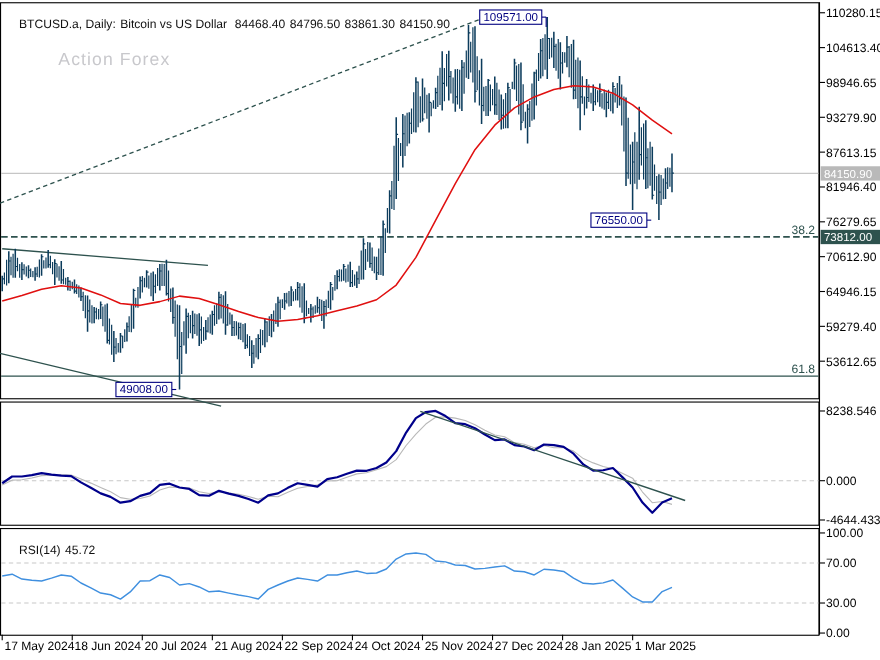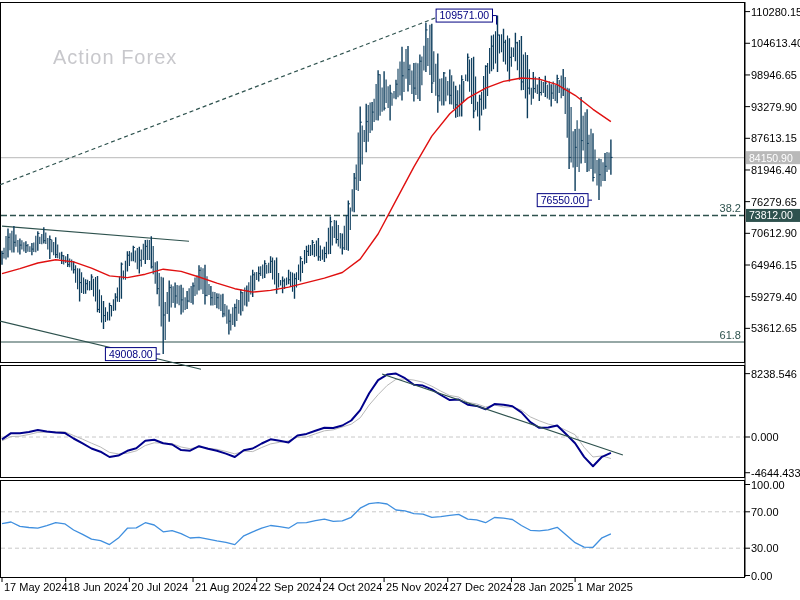--- a/index.html
+++ b/index.html
@@ -1,21 +1,21 @@
 <!DOCTYPE html>
 <html><head>
 <meta charset="utf-8">
 <style>
   html,body{margin:0;padding:0;background:#fff}
   .screen{position:relative;width:800px;height:600px;background:#fff;overflow:hidden;
           font-family:"Liberation Sans",sans-serif}
   svg{position:absolute;left:0;top:0}
   .hdr{position:absolute;left:5px;top:4px;font-size:11px;color:#111;white-space:pre}
   .hdr span{margin-right:4px}
-  .wm{position:absolute;left:53px;top:46px;font-size:20px;color:#c8c8cc;letter-spacing:1px}
+  .wm{position:absolute;left:53px;top:46px;font-size:16px;color:#c8c8cc;letter-spacing:1px}
   .ind{position:absolute;left:5px;font-size:11px;color:#111;white-space:pre}
   .ind span{margin-right:4px}
 </style>
 </head>
 <body>
 
 <div class="screen">
 
   <svg id="chart-svg" width="800" height="600" viewBox="0 0 800 600">
       <g>
@@ -136,17 +136,23 @@
         <text x="386.08" y="591" fill="#000" font-size="11" font-family="&quot;Liberation Sans&quot;,sans-serif" text-anchor="start">25 Nov 2024</text>
         <line x1="447.76" y1="577" x2="447.76" y2="582" stroke="#000" stroke-width="1"></line>
         <text x="449.76" y="591" fill="#000" font-size="11" font-family="&quot;Liberation Sans&quot;,sans-serif" text-anchor="start">27 Dec 2024</text>
         <line x1="511.44" y1="577" x2="511.44" y2="582" stroke="#000" stroke-width="1"></line>
         <text x="513.44" y="591" fill="#000" font-size="11" font-family="&quot;Liberation Sans&quot;,sans-serif" text-anchor="start">28 Jan 2025</text>
         <line x1="575.12" y1="577" x2="575.12" y2="582" stroke="#000" stroke-width="1"></line>
         <text x="577.12" y="591" fill="#000" font-size="11" font-family="&quot;Liberation Sans&quot;,sans-serif" text-anchor="start">1 Mar 2025</text>
       </g>
     </svg>
 
+  <div class="hdr">
+    <span>BTCUSD.a, Daily:</span><span style="margin-right:7px">Bitcoin vs US Dollar</span><span>84468.40</span><span>84796.50</span><span>83861.30</span><span>84150.90</span>
+  </div>
 
   <div class="wm">Action Forex</div>
 
 
+  <div class="ind" style="top:483px">
+    <span>RSI(14)</span><span>45.72</span>
+  </div>
 </div>
 
 </body></html>

